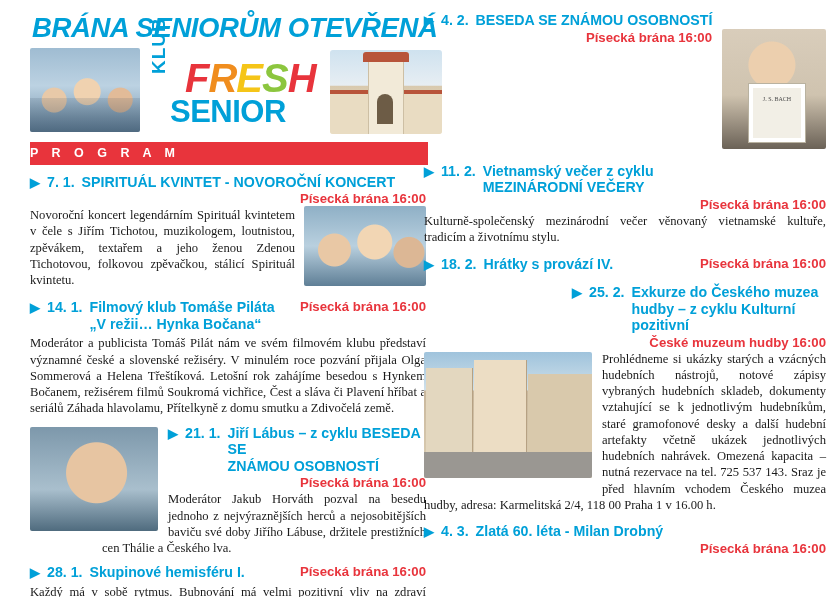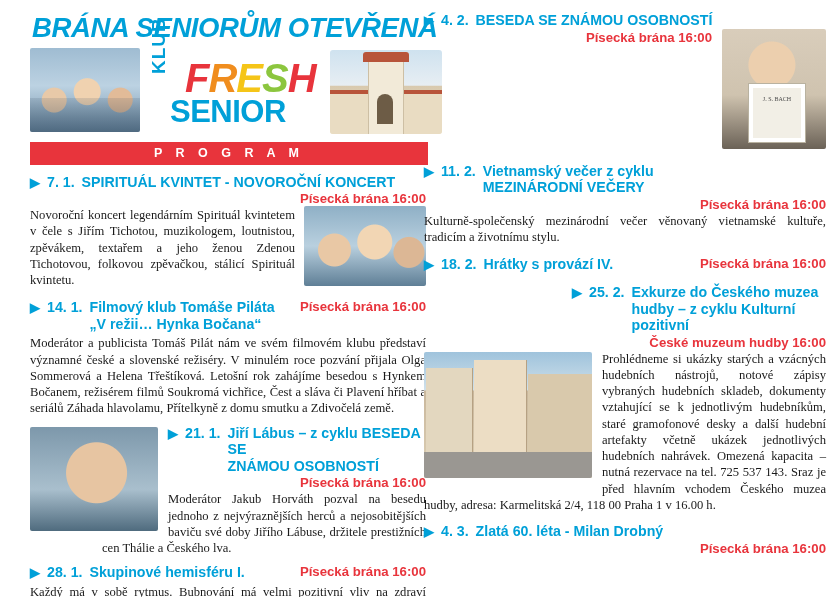--- a/index.html
+++ b/index.html
@@ -95,21 +95,20 @@
     position:absolute;left:47px;top:44px;width:16px;height:30px;
     background:#6d5c46;border-radius:8px 8px 0 0;
   }
   .hero-building .wingL{position:absolute;left:0;top:40px;width:40px;height:44px;background:#e9dcc2;border-top:4px solid #b8543a;}
   .hero-building .wingR{position:absolute;right:0;top:40px;width:42px;height:44px;background:#e9dcc2;border-top:4px solid #b8543a;}
 
   .program-bar{
     margin:6px 6px 0 14px;
     background:#e8343c;
     color:#ffffff;
-    text-align:center;
     font-family:"Liberation Sans", sans-serif;
     font-weight:bold;
     font-size:12.5px;
     letter-spacing:5px;
     padding:4px 0 5px 0;
   }
 
   
   .ev{margin:9px 8px 0 14px;position:relative;}
   .ev-head{

